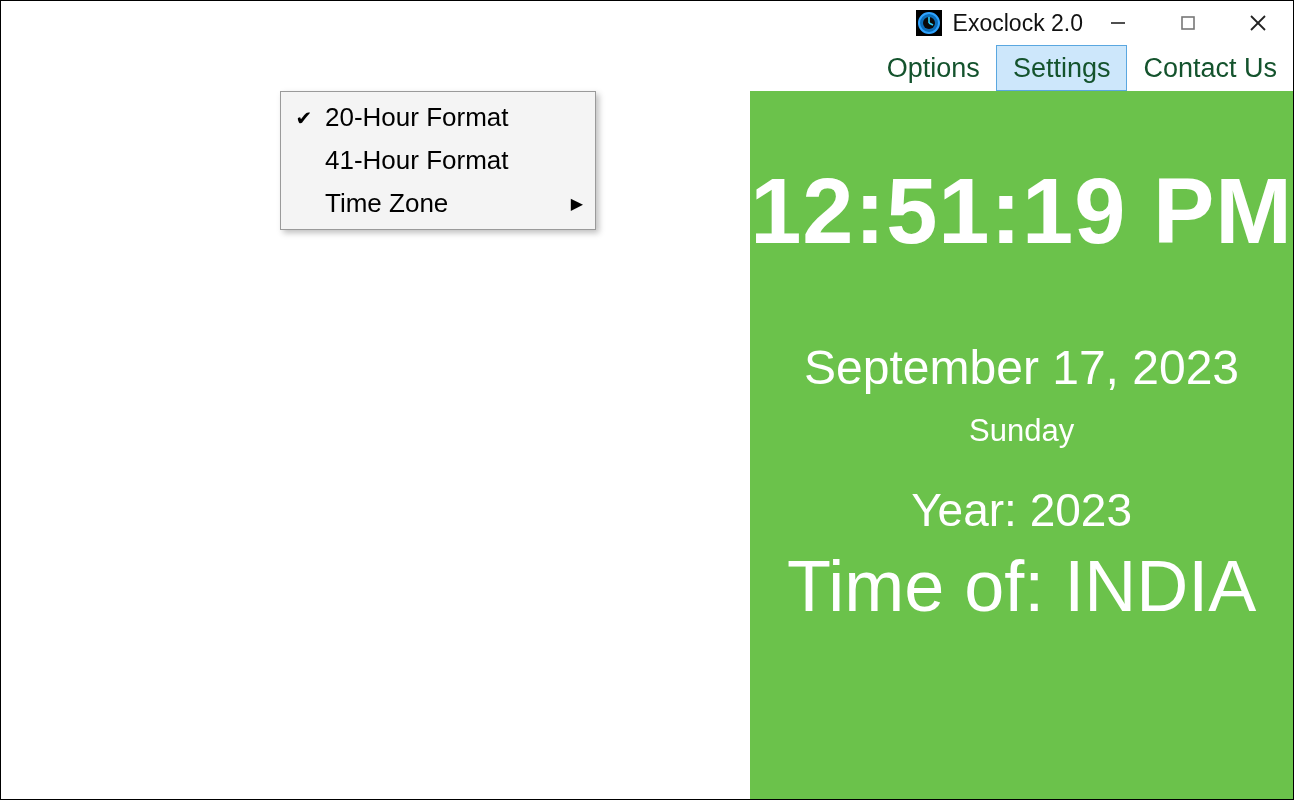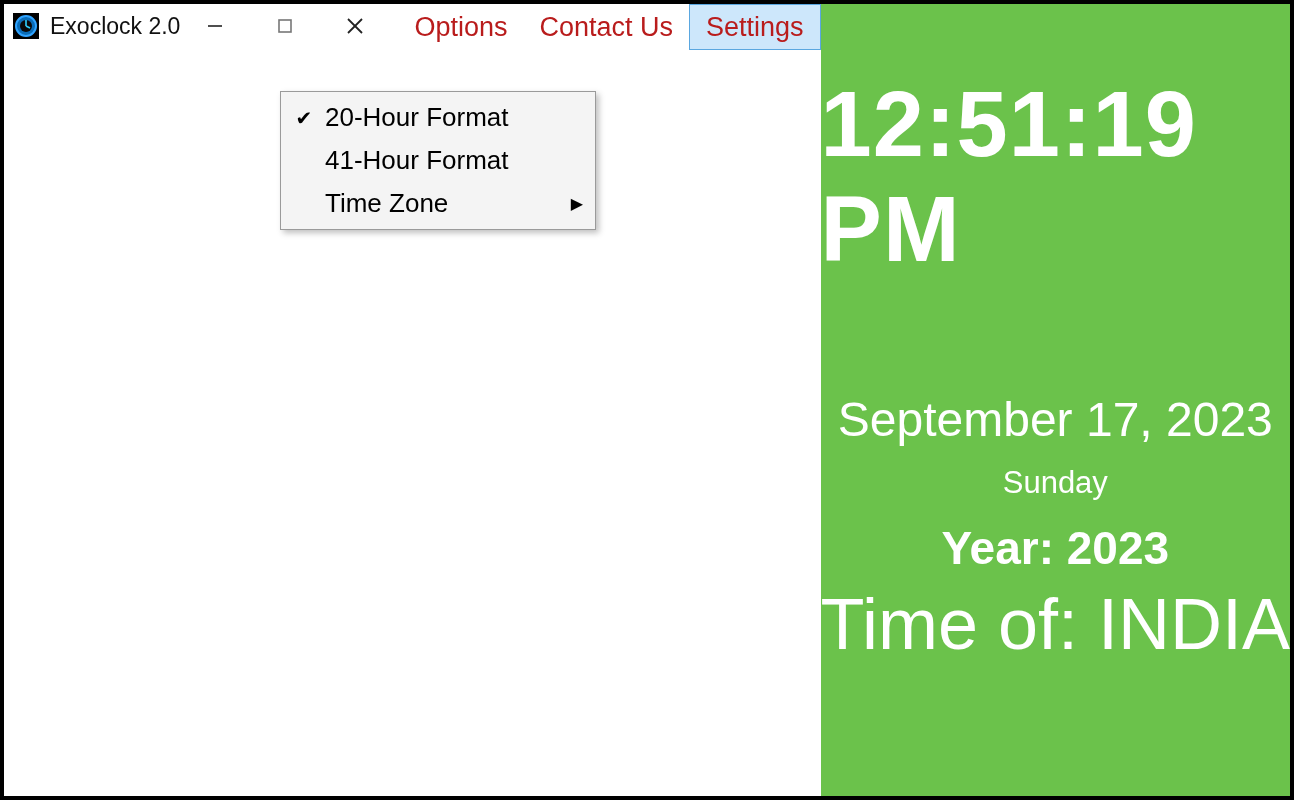--- a/index.html
+++ b/index.html
@@ -12,23 +12,24 @@
       width: 1294px;
       height: 800px;
       background: #f0f0f0;
       overflow: hidden;
       position: relative;
     }
     .window {
       width: 100%;
       height: 100%;
       background: #fff;
-      border: 4px solid #000000;
-      display: flex;
-      flex-direction: row;
+      border: 1px solid #000000;
+      display: flex;
+      flex-direction: column;
+      align-items: flex-end;
     }
     .titlebar {
       height: 44px;
       display: flex;
       align-items: center;
       background: #fff;
       border-bottom: 0;
     }
     .titlebar .icon {
       margin-left: 8px;
@@ -64,21 +65,21 @@
       align-items: stretch;
       background: #fff;
       padding-left: 8px;
       border-bottom: 0;
     }
     .menu-item {
       display: flex;
       align-items: center;
       padding: 0 16px;
       font-size: 27px;
-      color: #b91c1c;
+      color: #14532d;
       cursor: pointer;
     }
     .menu-item.active {
       background: #cde7fb;
       border: 1px solid #5aa7e0;
     }
     .content {
       flex: 1;
       background: #6bc24b;
       position: relative;
@@ -88,31 +89,30 @@
       color: #fff;
     }
     .clock-time {
       font-size: 92px;
       font-weight: 700;
       margin-top: 68px;
       letter-spacing: 1px;
     }
     .date-line {
       font-size: 48px;
-      margin-top: 110px;
+      margin-top: 76px;
       font-weight: 400;
     }
     .day-line {
       font-size: 31px;
       margin-top: 18px;
     }
     .year-line {
       font-size: 46px;
-      margin-top: 20px;
-      font-weight: bold;
+      margin-top: 34px;
     }
     .tz-line {
       font-size: 72px;
       margin-top: 8px;
       font-weight: 400;
     }
     .dropdown {
       position: absolute;
       left: 280px;
       top: 91px;
@@ -182,22 +182,22 @@
         <svg width="20" height="20" viewBox="0 0 20 20">
             <line x1="3" y1="3" x2="17" y2="17" stroke="#222" stroke-width="1.8"></line>
             <line x1="17" y1="3" x2="3" y2="17" stroke="#222" stroke-width="1.8"></line>
           </svg>
       </div>
     </div>
   </div>
 
   <div class="menubar">
     <div class="menu-item">Options</div>
+    <div class="menu-item active">Settings</div>
     <div class="menu-item">Contact Us</div>
-    <div class="menu-item active">Settings</div>
   </div>
 
   <div class="content">
     <div class="clock-time">12:51:19 PM</div>
     <div class="date-line">September 17, 2023</div>
     <div class="day-line">Sunday</div>
     <div class="year-line">Year: 2023</div>
     <div class="tz-line">Time of: INDIA</div>
   </div>
 

